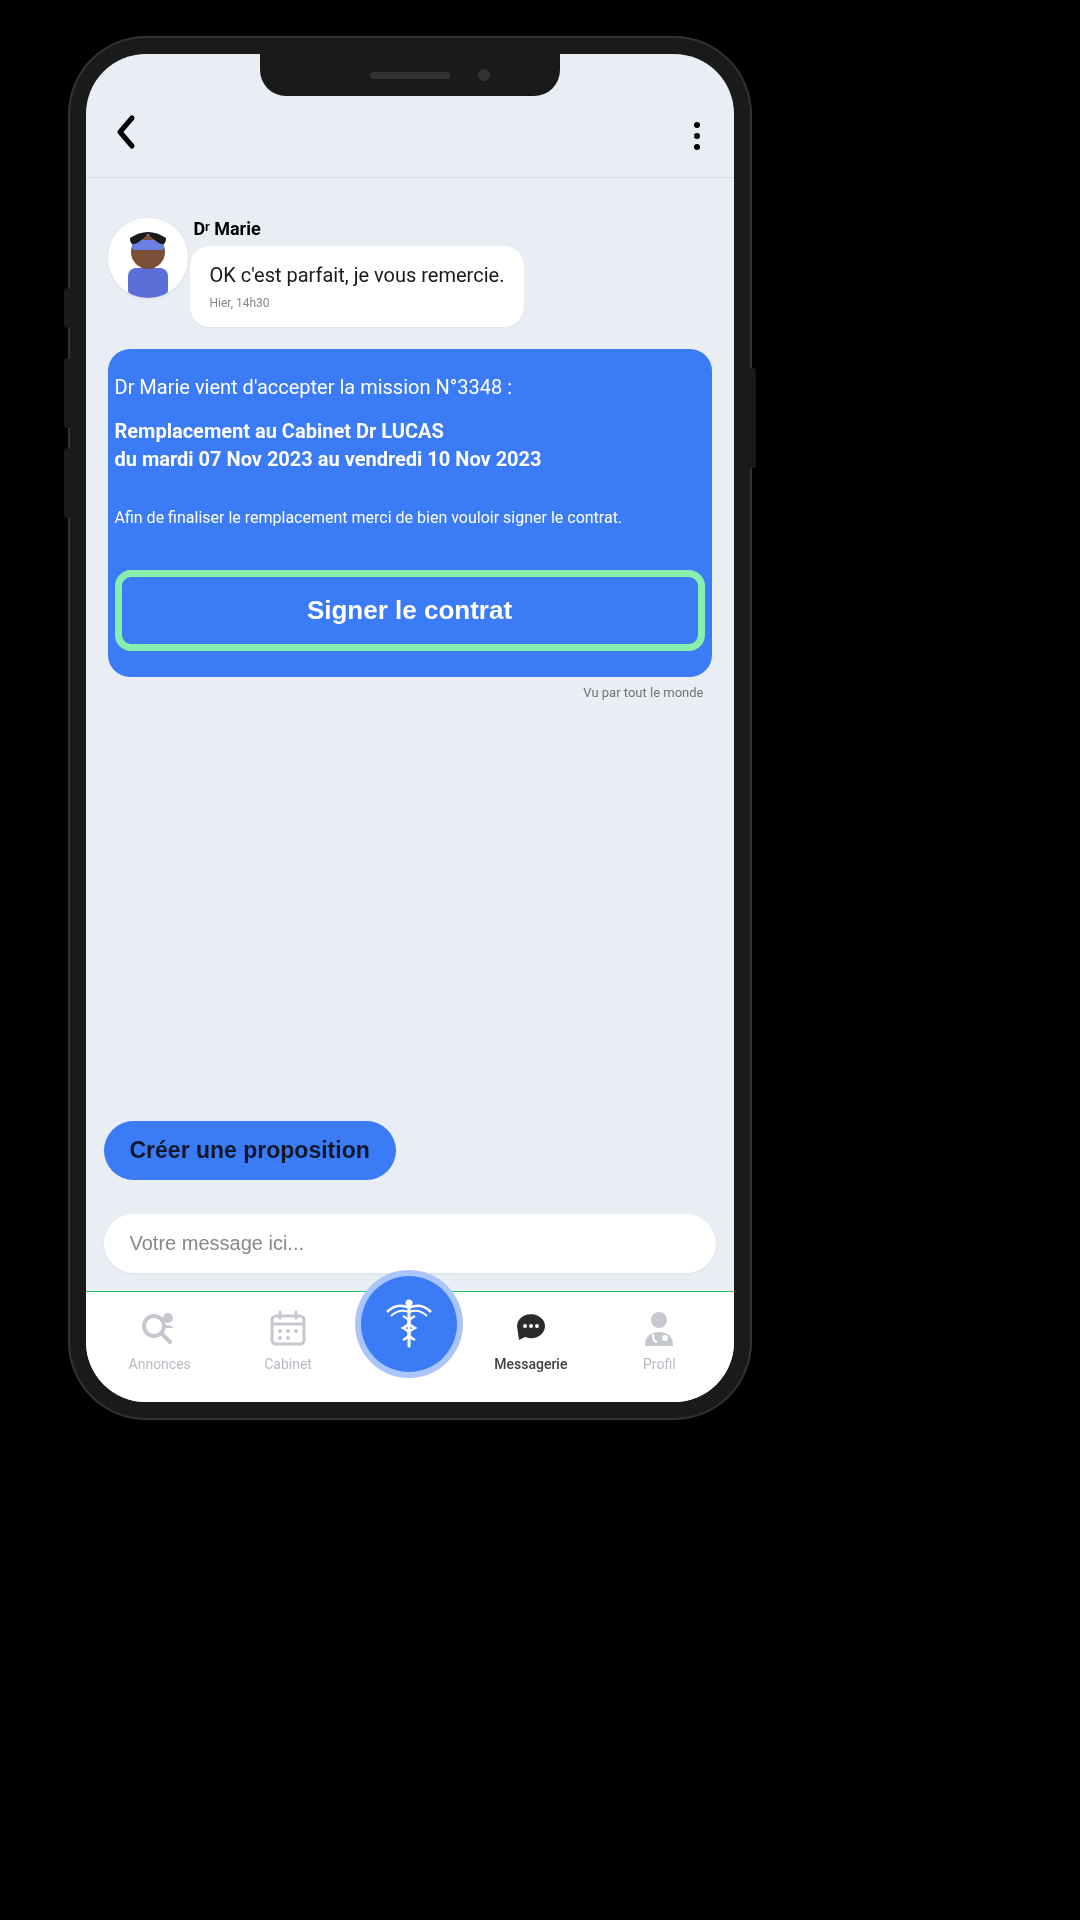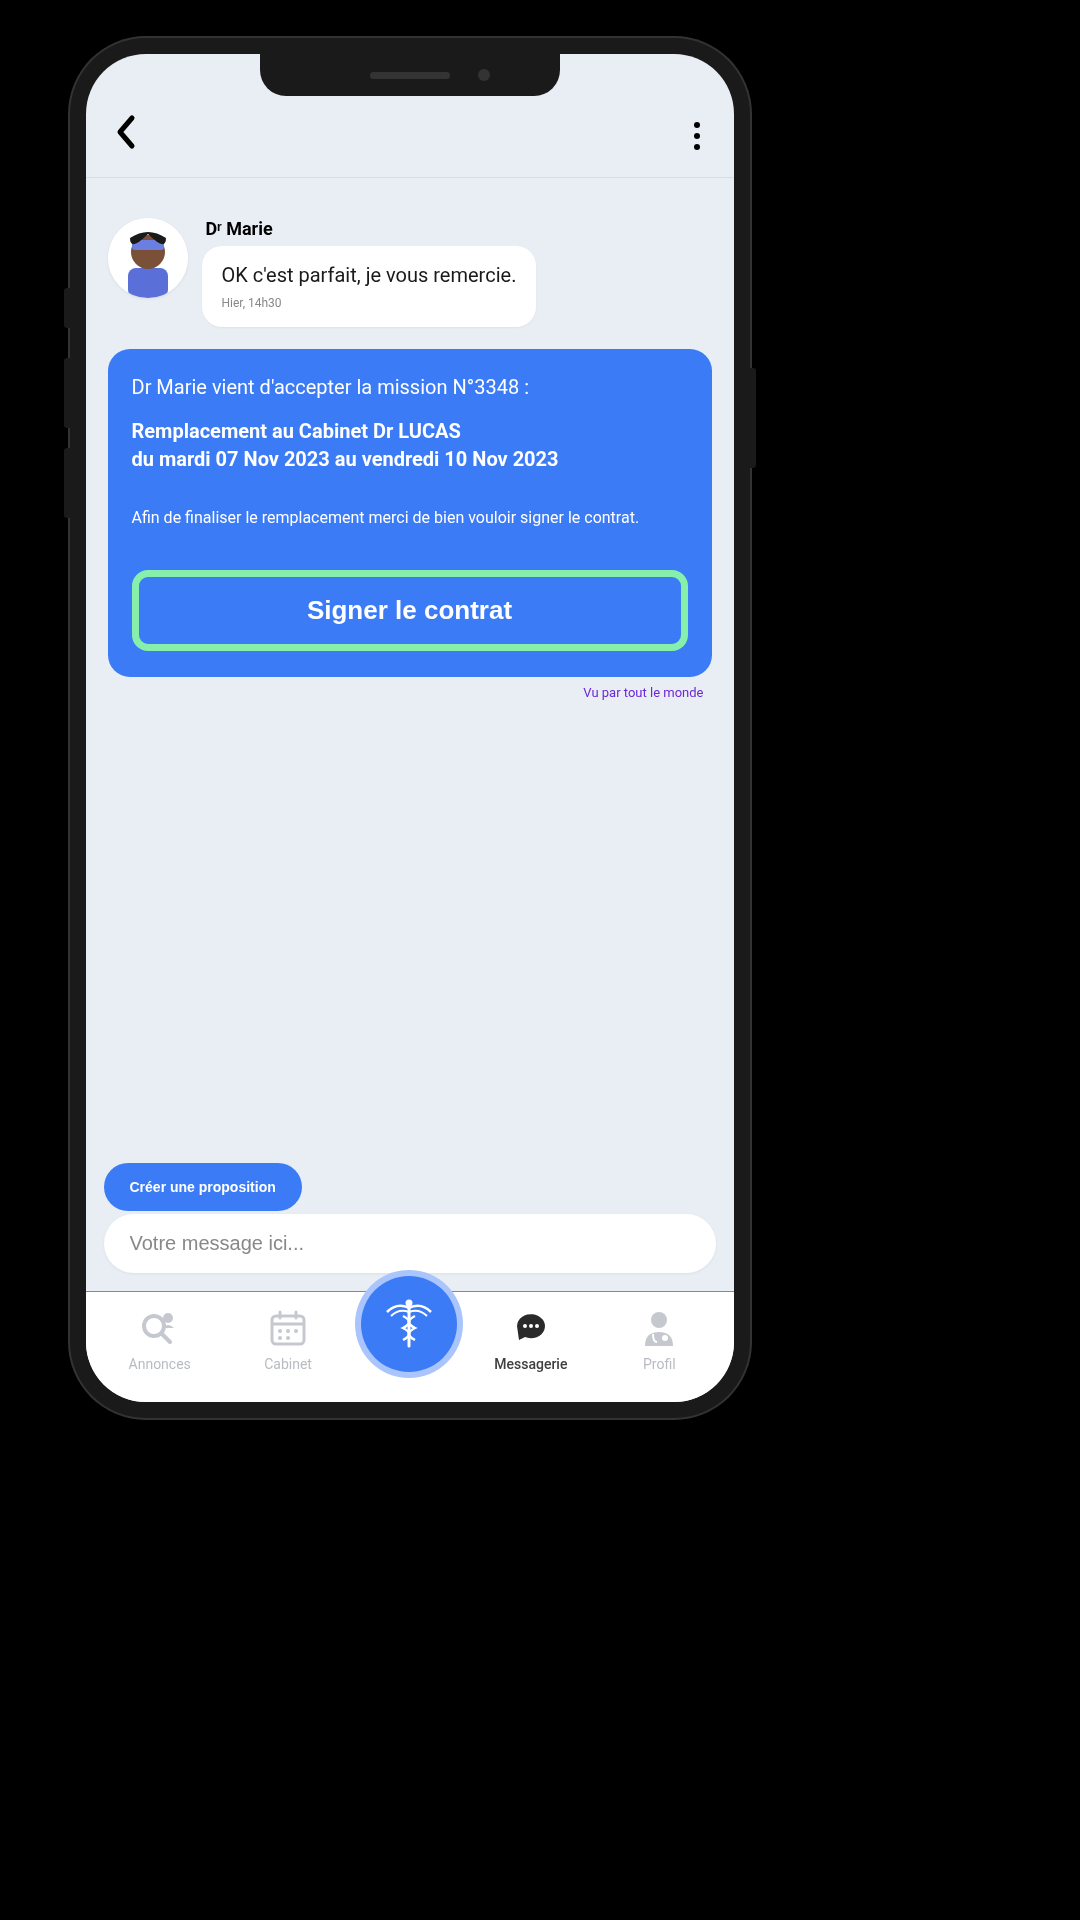--- a/index.html
+++ b/index.html
@@ -60,21 +60,21 @@
     border-bottom: 1px solid #d8dde4;
   }
   .back-btn { font-size: 40px; font-weight: 700; cursor: pointer; line-height: 1; }
   .more-btn { display: flex; flex-direction: column; gap: 5px; cursor: pointer; padding: 6px; }
   .more-btn span { width: 6px; height: 6px; background: #000; border-radius: 50%; }
   .chat-area {
     flex: 1;
     padding: 40px 22px 10px 22px;
     overflow-y: auto;
   }
-  .msg-row { display: flex; gap: 14px; margin-bottom: 22px; }
+  .msg-row { display: flex; gap: 2px; margin-bottom: 22px; }
   .msg-row.right { flex-direction: row-reverse; }
   .avatar {
     width: 80px; height: 80px; border-radius: 50%;
     background: #fff; flex-shrink: 0; overflow: hidden;
     display: flex; align-items: center; justify-content: center;
     box-shadow: 0 1px 3px rgba(0,0,0,0.08);
   }
   .avatar svg { width: 100%; height: 100%; }
   .msg-col { display: flex; flex-direction: column; max-width: 360px; }
   .msg-row.right .msg-col { align-items: flex-end; }
@@ -85,40 +85,40 @@
     font-size: 20px; color: #1a1a1a; line-height: 1.35;
     box-shadow: 0 1px 2px rgba(0,0,0,0.05);
   }
   .bubble.me { background: #c8dbf2; }
   .timestamp { font-size: 12px; color: #888; margin-top: 6px; }
   .bubble .timestamp { text-align: left; }
   .bubble.me .timestamp { text-align: right; }
   .system-card {
     background: #3b7bf6;
     border-radius: 22px;
-    padding: 26px 24px;
+    padding: 26px 7px;
     color: #fff;
     margin: 10px 0 8px 0;
   }
   .sys-line1 { font-size: 20px; margin-bottom: 18px; }
   .sys-bold { font-weight: 700; font-size: 20px; margin-bottom: 34px; line-height: 1.4; }
   .sys-line3 { font-size: 16px; line-height: 1.4; margin-bottom: 40px; }
   .sign-btn {
     border: 7px solid #86efac; border-radius: 16px; background: transparent;
     color: #fff; font-size: 26px; font-weight: 700; width: 100%;
     padding: 18px 0; cursor: pointer;
   }
-  .read-receipt { text-align: right; font-size: 13px; color: #6d28d9; padding-right: 8px; }
+  .read-receipt { text-align: right; font-size: 13px; color: #737373; padding-right: 8px; }
   .compose-area {
     padding: 10px 18px 18px 18px;
   }
   .propose-btn {
-    background: #3b7bf6; color: #ffffff; border: none; border-radius: 30px;
-    padding: 16px 26px; font-size: 14px; font-weight: 700; cursor: pointer;
-    margin-bottom: 3px;
+    background: #3b7bf6; color: #0f172a; border: none; border-radius: 30px;
+    padding: 16px 26px; font-size: 23px; font-weight: 700; cursor: pointer;
+    margin-bottom: 34px;
   }
   .input-wrap {
     background: #fff; border-radius: 34px; padding: 18px 26px;
     box-shadow: 0 1px 3px rgba(0,0,0,0.06);
   }
   .msg-input {
     border: none; outline: none; width: 100%; font-size: 20px;
     color: #333; background: transparent;
   }
   .msg-input::placeholder { color: #888; }

